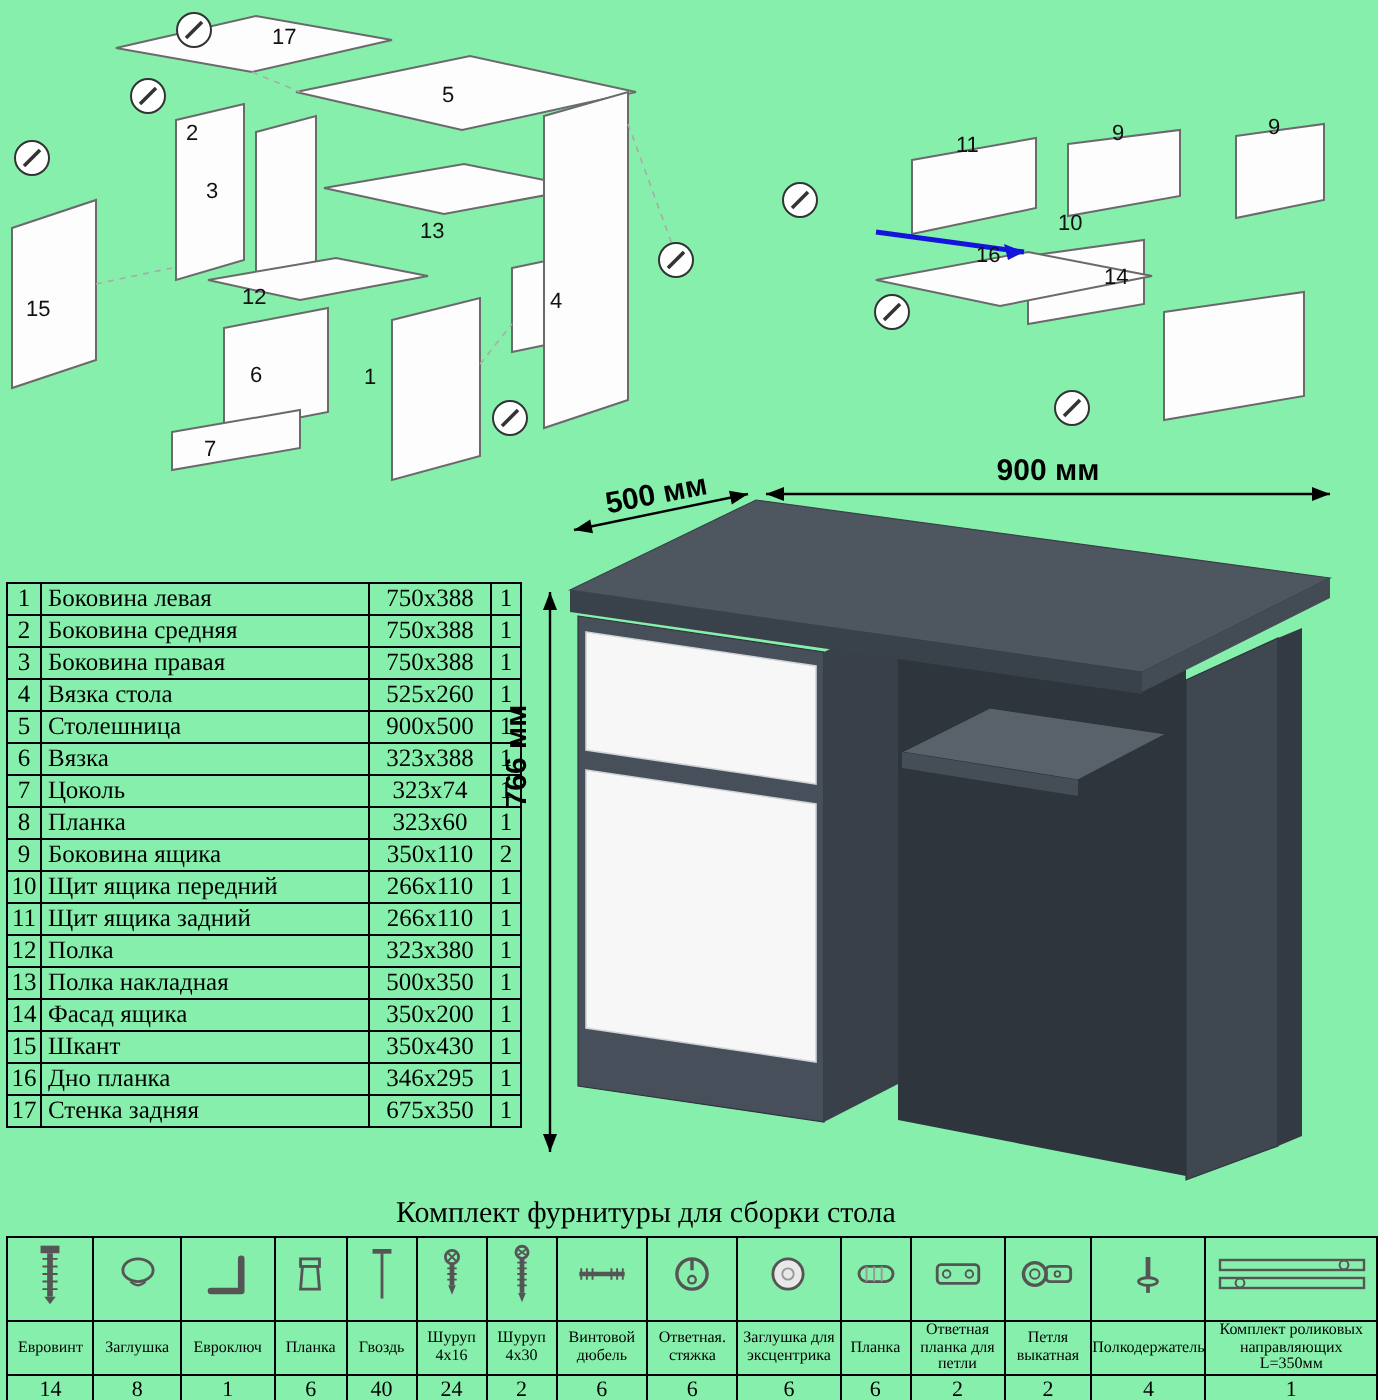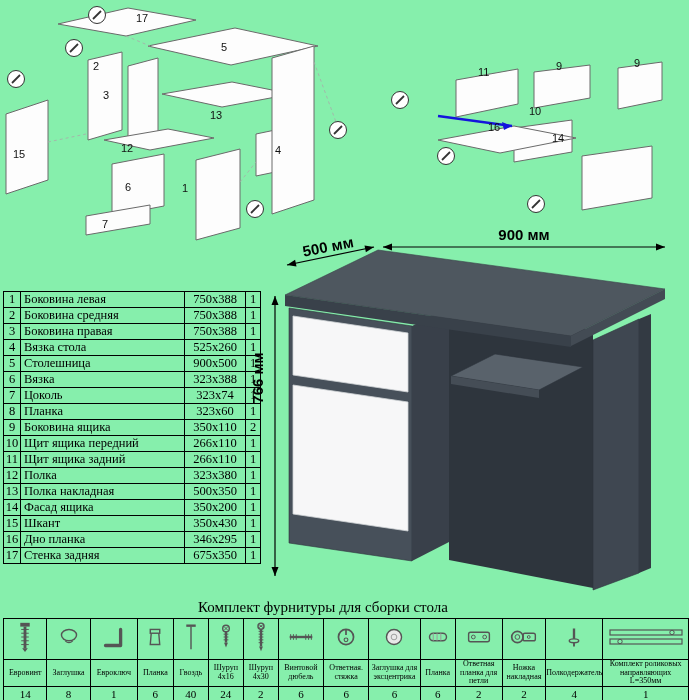--- a/index.html
+++ b/index.html
@@ -380,21 +380,21 @@
         <td class="hw-label-cell">Евроключ</td>
         <td class="hw-label-cell">Планка</td>
         <td class="hw-label-cell">Гвоздь</td>
         <td class="hw-label-cell">Шуруп 4x16</td>
         <td class="hw-label-cell">Шуруп 4x30</td>
         <td class="hw-label-cell">Винтовой дюбель</td>
         <td class="hw-label-cell">Ответная. стяжка</td>
         <td class="hw-label-cell">Заглушка для эксцентрика</td>
         <td class="hw-label-cell">Планка</td>
         <td class="hw-label-cell">Ответная планка для петли</td>
-        <td class="hw-label-cell">Ножка накладная</td>
+        <td class="hw-label-cell">Петля выкатная</td>
         <td class="hw-label-cell">Полкодержатель</td>
         <td class="hw-label-cell">Комплект роликовых направляющих L=350мм</td>
       </tr>
       <tr>
         <td class="hw-qty-cell">14</td>
         <td class="hw-qty-cell">8</td>
         <td class="hw-qty-cell">1</td>
         <td class="hw-qty-cell">6</td>
         <td class="hw-qty-cell">40</td>
         <td class="hw-qty-cell">24</td>

